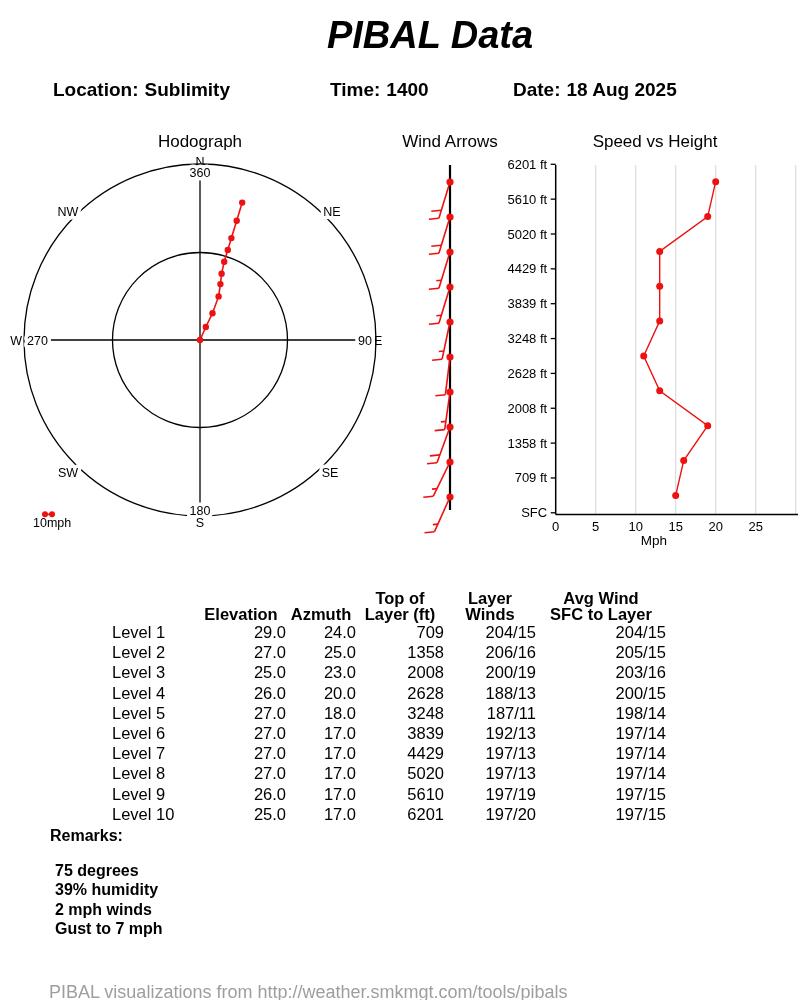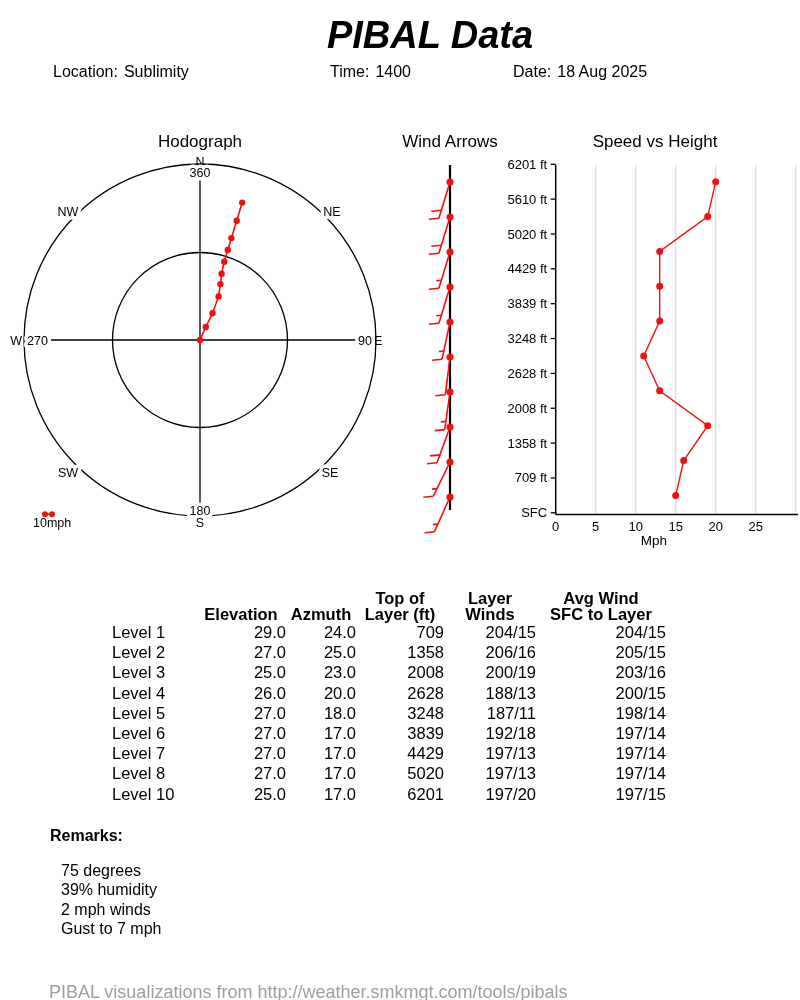--- a/index.html
+++ b/index.html
@@ -1,41 +1,41 @@
 <!DOCTYPE html>
 <html><head>
 <meta charset="utf-8">
 <style>
   html,body{margin:0;padding:0;background:#fff;}
   body{width:800px;height:1000px;position:relative;font-family:"Liberation Sans",sans-serif;color:#000;overflow:hidden;}
   .page{position:absolute;left:0;top:0;width:800px;height:1000px;}
   .main-title{position:absolute;left:0;top:14px;width:772px;text-align:center;
     font-size:38px;font-weight:bold;font-style:italic;letter-spacing:0px;padding-left:44px;}
-  .hdr-field{position:absolute;top:63px;font-size:16px;font-weight:normal;white-space:nowrap;}
+  .hdr-field{position:absolute;top:79px;font-size:19px;font-weight:bold;white-space:nowrap;}
   .hdr-loc{left:53px;}
   .hdr-time{left:330px;}
   .hdr-date{left:513px;}
   .hdr-label{margin-right:6px;}
   .chart-title{position:absolute;top:132px;font-size:17px;font-weight:normal;text-align:center;white-space:nowrap;}
   .t-hodo{left:0;width:400px;}
   .t-arrows{left:398px;width:104px;}
   .t-speed{left:555px;width:200px;}
   svg{position:absolute;overflow:visible;}
   #hodo-svg{left:0;top:125px;}
   #arrows-svg{left:395px;top:125px;}
   #speed-svg{left:495px;top:125px;}
   #wind-table{position:absolute;left:112px;top:584px;border-collapse:collapse;font-size:16.5px;table-layout:fixed;}
   #wind-table td{padding:0;white-space:nowrap;}
   #wind-table thead td{vertical-align:bottom;font-weight:bold;text-align:center;height:38px;line-height:16px;}
   #wind-table thead td.c0{text-align:left;}
   #wind-table tbody td{text-align:right;height:20.2px;line-height:20.2px;}
   #wind-table tbody td.c0{text-align:left;}
   .remarks{position:absolute;left:50px;top:826px;font-size:16px;}
   .remarks-label{font-weight:bold;line-height:19px;margin-bottom:16px;}
-  .remark-item{margin-left:11px;line-height:19.3px;}
+  .remark-item{margin-left:5px;line-height:19.3px;font-weight:bold;}
   .footer{position:absolute;left:49px;top:982px;font-size:18px;color:#9e9e9e;}
 </style>
 </head>
 <body>
 
 <div class="page">
 
   <div class="main-title">PIBAL Data</div>
 
   <div class="hdr-field hdr-loc">
@@ -252,38 +252,46 @@
           <td>18.0</td>
           <td>3248</td>
           <td>187/11</td>
           <td>198/14</td>
         </tr>
         <tr>
           <td class="c0">Level 6</td>
           <td>27.0</td>
           <td>17.0</td>
           <td>3839</td>
-          <td>192/18</td>
+          <td>192/13</td>
           <td>197/14</td>
         </tr>
         <tr>
           <td class="c0">Level 7</td>
           <td>27.0</td>
           <td>17.0</td>
           <td>4429</td>
           <td>197/13</td>
           <td>197/14</td>
         </tr>
         <tr>
           <td class="c0">Level 8</td>
           <td>27.0</td>
           <td>17.0</td>
           <td>5020</td>
           <td>197/13</td>
           <td>197/14</td>
+        </tr>
+        <tr>
+          <td class="c0">Level 9</td>
+          <td>26.0</td>
+          <td>17.0</td>
+          <td>5610</td>
+          <td>197/19</td>
+          <td>197/15</td>
         </tr>
         <tr>
           <td class="c0">Level 10</td>
           <td>25.0</td>
           <td>17.0</td>
           <td>6201</td>
           <td>197/20</td>
           <td>197/15</td>
         </tr>
       </tbody>

